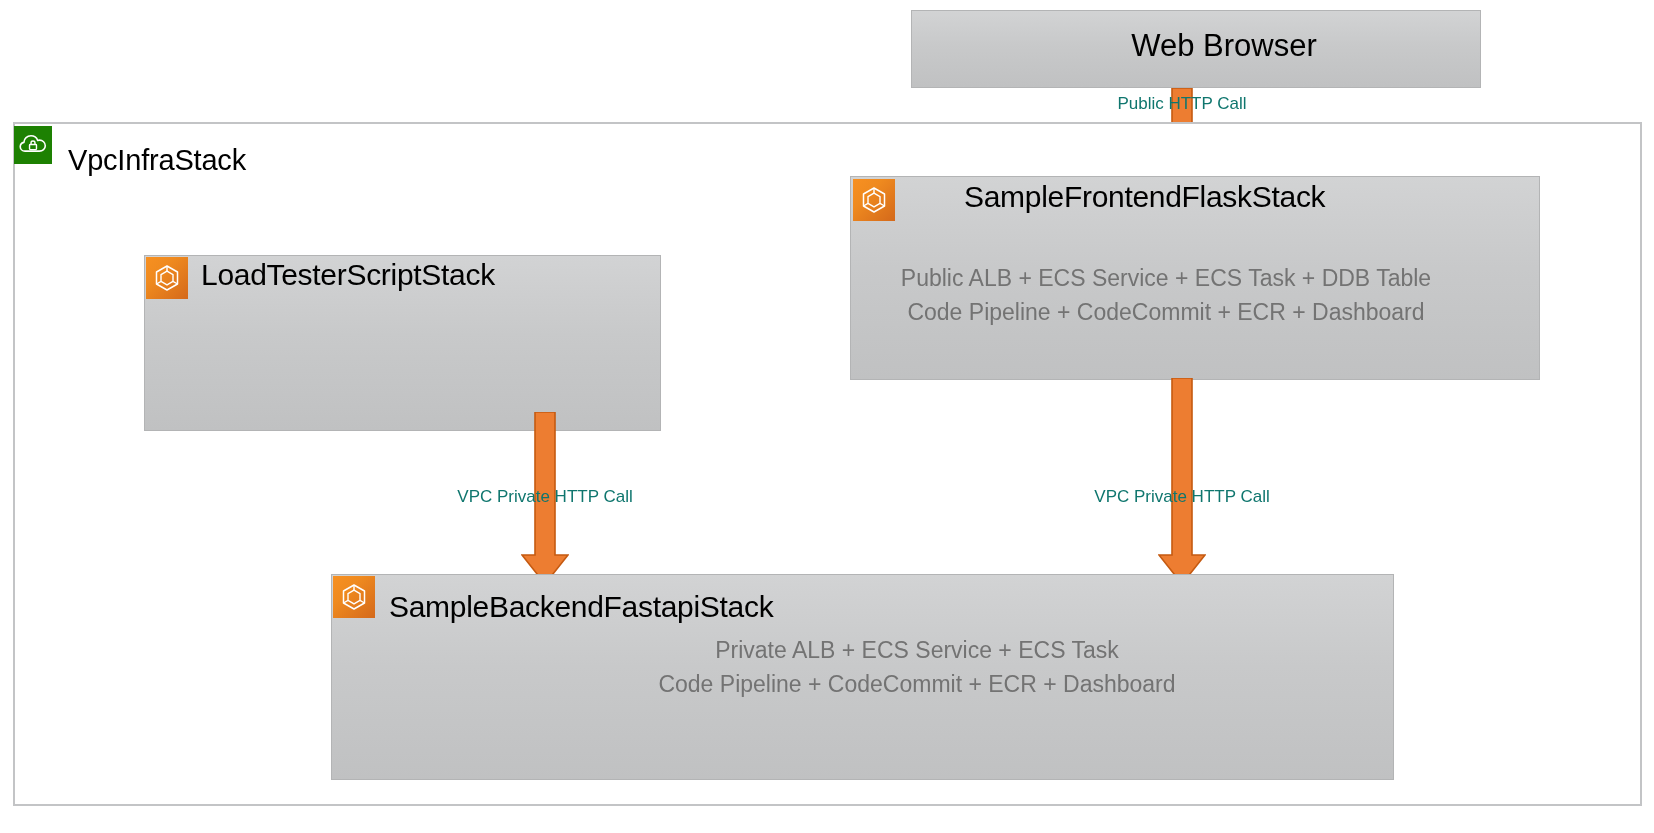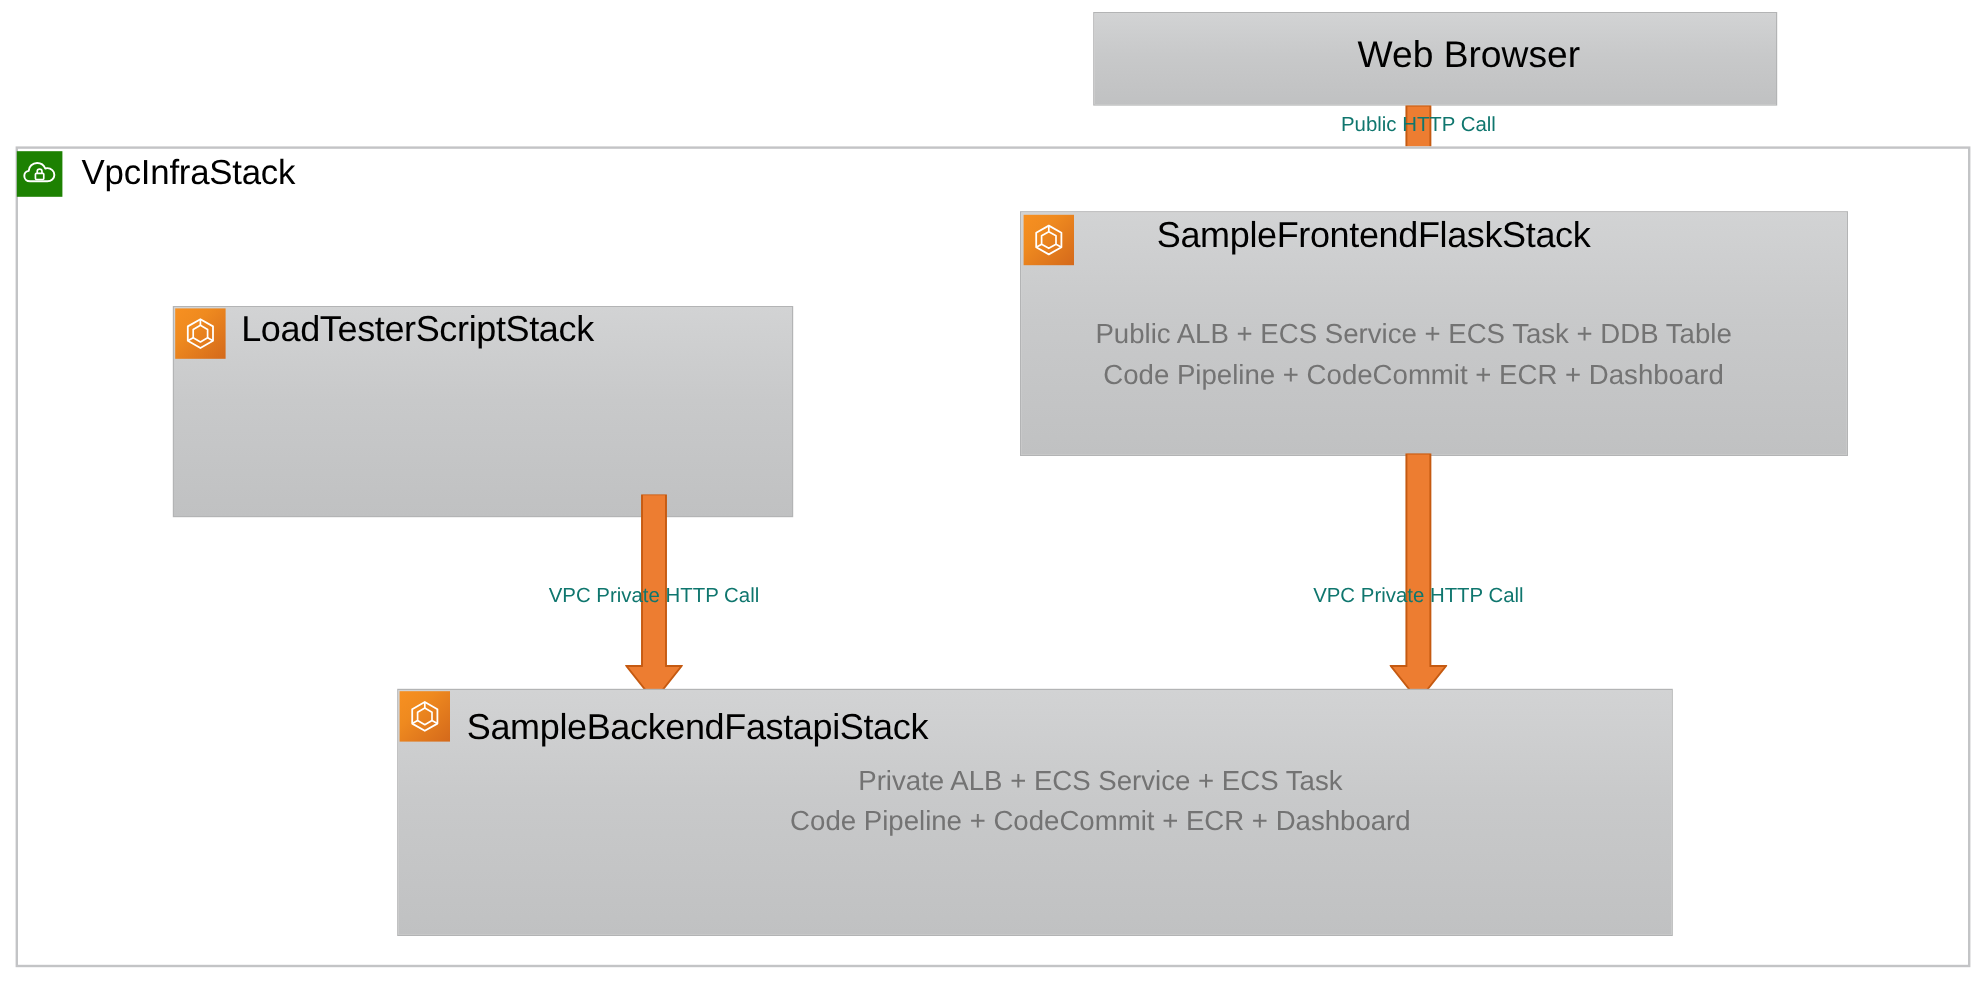--- a/index.html
+++ b/index.html
@@ -124,33 +124,33 @@
     <svg width="30" height="30" viewBox="0 0 32 32" aria-hidden="true">
       <path d="M7.5 22.5 C4.4 22.5 2.4 20.3 2.4 17.8 C2.4 15.5 4.0 13.6 6.3 13.2
                C6.5 9.2 9.7 6.2 13.8 6.2 C17.1 6.2 19.9 8.2 21.0 11.1
                C21.6 10.9 22.2 10.8 22.9 10.8 C26.3 10.8 29.1 13.5 29.1 16.8
                C29.1 20.0 26.3 22.5 22.9 22.5 Z" fill="none" stroke="#ffffff" stroke-width="1.7" stroke-linejoin="round"></path>
       <rect x="12.3" y="15.4" width="7.4" height="5.5" rx="0.8" fill="none" stroke="#ffffff" stroke-width="1.5"></rect>
       <path d="M13.9 15.4 L13.9 13.6 C13.9 12.5 14.9 11.7 16.0 11.7
                C17.1 11.7 18.1 12.5 18.1 13.6 L18.1 15.4" fill="none" stroke="#ffffff" stroke-width="1.5"></path>
     </svg>
   </div>
-  <div class="vpc-title" style="left:68px; top:128px;">VpcInfraStack</div>
+  <div class="vpc-title" style="left:68px; top:144px;">VpcInfraStack</div>
 
   <div class="box" style="left:850px; top:176px; width:690px; height:204px;">
   </div>
   <div class="cfn-icon" style="left:853px; top:179px;">
     <svg width="30" height="30" viewBox="0 0 32 32" aria-hidden="true">
       <polygon points="16,3.2 27.2,9.6 27.2,22.4 16,28.8 4.8,22.4 4.8,9.6" fill="none" stroke="#ffffff" stroke-width="1.6" stroke-linejoin="round"></polygon>
       <polygon points="16,8.6 22.4,12.3 22.4,19.7 16,23.4 9.6,19.7 9.6,12.3" fill="none" stroke="#ffffff" stroke-width="1.5" stroke-linejoin="round"></polygon>
       <path d="M16,8.6 L16,3.2 M22.4,19.7 L27.2,22.4 M9.6,19.7 L4.8,22.4" stroke="#ffffff" stroke-width="1.5" fill="none"></path>
     </svg>
   </div>
   <div class="stack-title" style="left:924px; top:180px;margin-left:40px;">SampleFrontendFlaskStack</div>
-  <div class="box-body" style="left:850px; top:261px; width:632px;padding-left:12px;">
+  <div class="box-body" style="left:850px; top:261px; width:632px;">
     <div>Public ALB + ECS Service + ECS Task + DDB Table</div>
     <div>Code Pipeline + CodeCommit + ECR + Dashboard</div>
   </div>
 
   <div class="box" style="left:144px; top:255px; width:517px; height:176px;">
   </div>
   <div class="cfn-icon" style="left:146px; top:257px;">
     <svg width="30" height="30" viewBox="0 0 32 32" aria-hidden="true">
       <polygon points="16,3.2 27.2,9.6 27.2,22.4 16,28.8 4.8,22.4 4.8,9.6" fill="none" stroke="#ffffff" stroke-width="1.6" stroke-linejoin="round"></polygon>
       <polygon points="16,8.6 22.4,12.3 22.4,19.7 16,23.4 9.6,19.7 9.6,12.3" fill="none" stroke="#ffffff" stroke-width="1.5" stroke-linejoin="round"></polygon>

